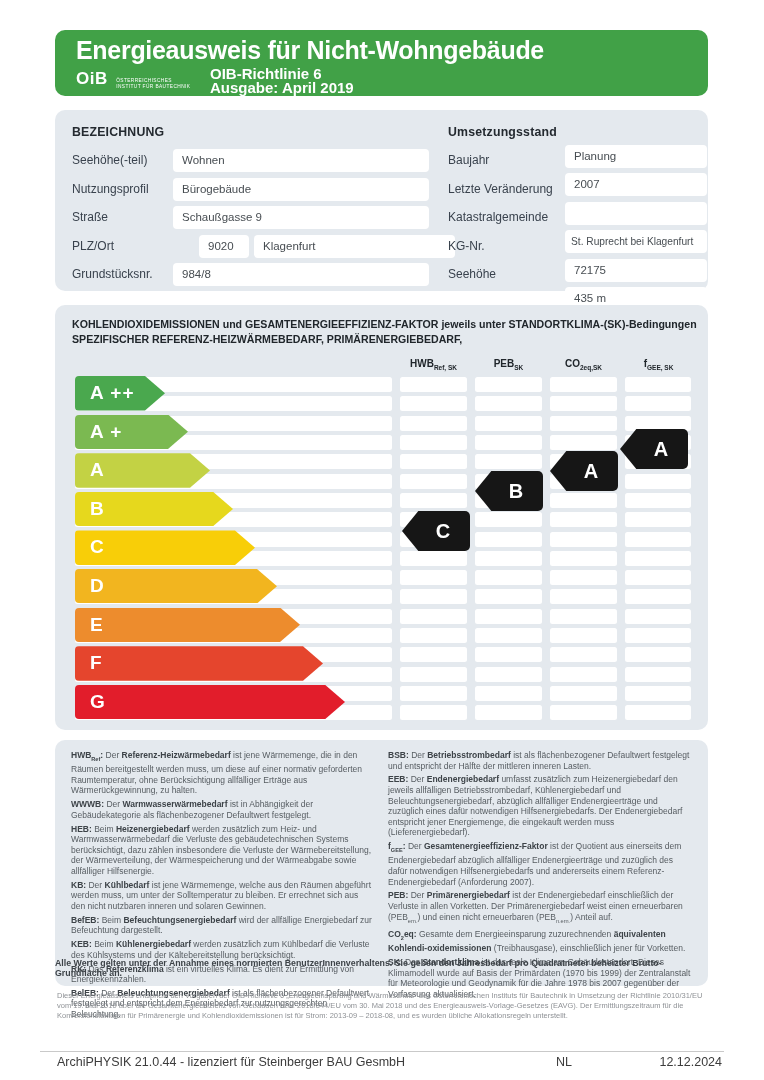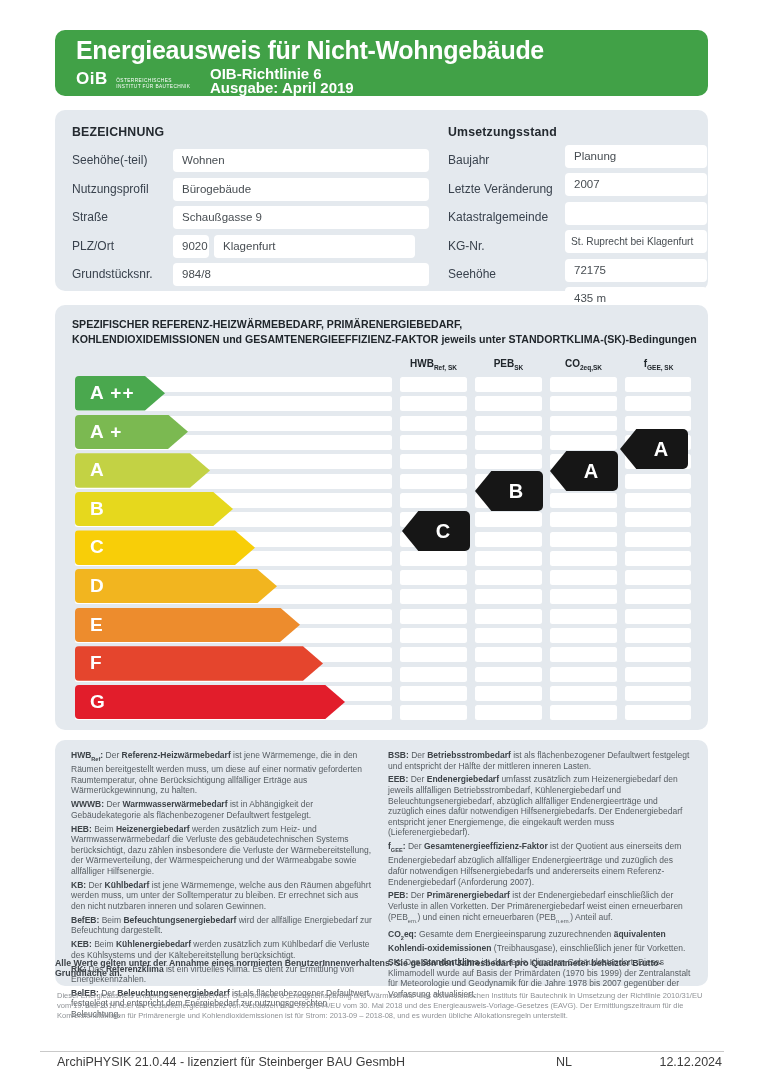--- a/index.html
+++ b/index.html
@@ -105,21 +105,21 @@
         </div>
         <div class="field-row">
           <div class="field-label">Straße</div>
           <div class="field-values">
             <div class="field-box">Schaußgasse 9</div>
           </div>
         </div>
         <div class="field-row">
           <div class="field-label">PLZ/Ort</div>
           <div class="field-values">
-            <div class="field-box" style="width: 36px;">9020</div>
+            <div class="field-box" style="width: 50px; margin-left: 26px;">9020</div>
             <div class="field-box" style="width: 201px;">Klagenfurt</div>
           </div>
         </div>
         <div class="field-row">
           <div class="field-label">Grundstücksnr.</div>
           <div class="field-values">
             <div class="field-box">984/8</div>
           </div>
         </div>
       </div>
@@ -158,22 +158,22 @@
           <div class="field-label">Seehöhe</div>
           <div class="field-values">
             <div class="field-box">435 m</div>
           </div>
         </div>
       </div>
   </div>
 
   <div class="panel panel-chart" id="chart-panel">
     <div class="chart-title">
+      <div>KOHLENDIOXIDEMISSIONEN und GESAMTENERGIEEFFIZIENZ-FAKTOR jeweils unter STANDORTKLIMA-(SK)-Bedingungen</div>
       <div>SPEZIFISCHER REFERENZ-HEIZWÄRMEBEDARF, PRIMÄRENERGIEBEDARF,</div>
-      <div>KOHLENDIOXIDEMISSIONEN und GESAMTENERGIEEFFIZIENZ-FAKTOR jeweils unter STANDORTKLIMA-(SK)-Bedingungen</div>
     </div>
     <div class="col-headers" id="col-headers">
         <div class="col-header" style="left: 345px;"><span>HWB</span><sub>Ref, SK</sub></div>
         <div class="col-header" style="left: 420px;"><span>PEB</span><sub>SK</sub></div>
         <div class="col-header" style="left: 495px;"><span>CO</span><sub>2eq,SK</sub></div>
         <div class="col-header" style="left: 570px;"><span>f</span><sub>GEE, SK</sub></div>
       </div>
     <div class="scale-rows" id="scale-rows">
         <div class="scale-row">
           <div class="strip" style="left: 20px; width: 317px; top: 3.2px;"></div>

